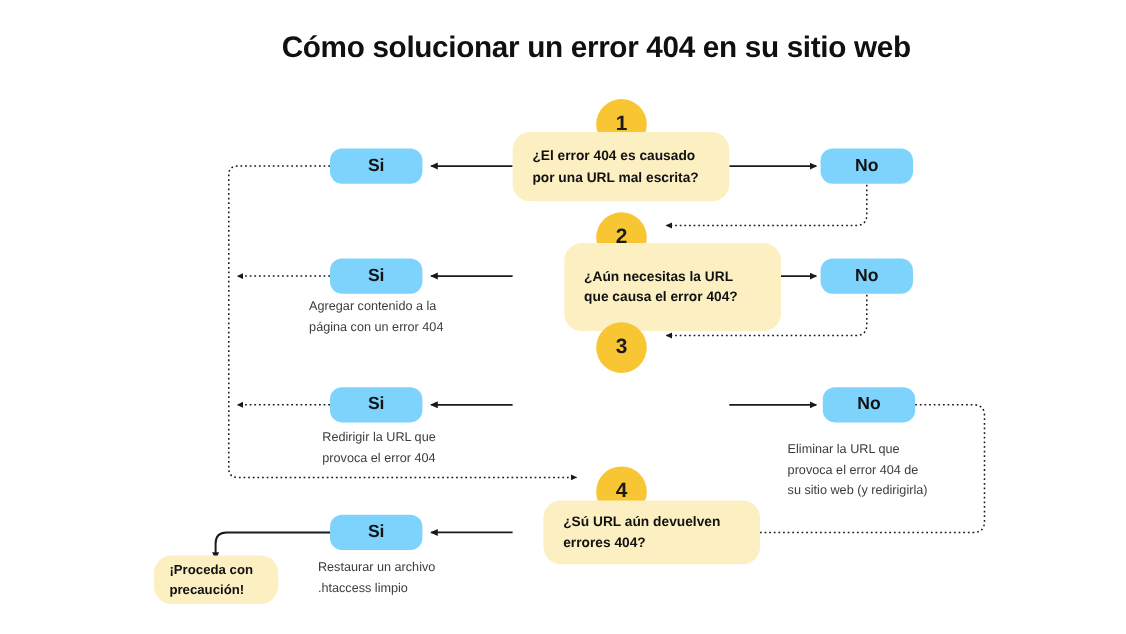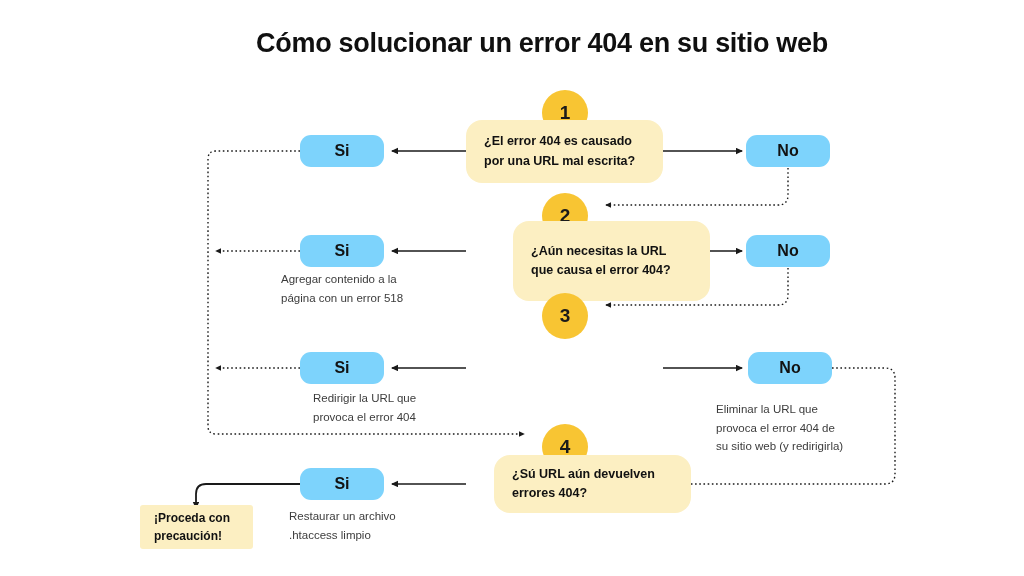--- a/index.html
+++ b/index.html
@@ -87,21 +87,21 @@
     font-size: 11.5px;
     line-height: 1.62;
     color: #3c3c3c;
     white-space: pre-line;
     font-weight: normal;
   }
   
   .terminal {
     position: absolute;
     background: #FCEFC2;
-    border-radius: 3px;
+    border-radius: 16px;
     box-sizing: border-box;
     padding: 10px 14px;
     font-size: 12px;
     font-weight: bold;
     line-height: 1.5;
     color: #111111;
     white-space: pre-line;
     display: flex;
     align-items: center;
   }
@@ -160,26 +160,26 @@
   <div class="pill" style="left:746px; top:135px;">No</div>
 
   <div class="badge" style="left:542px; top:193px;">2</div>
   <div class="node" style="left:466px; top:221px; width:197px; height:80px;margin-left:47px;">
     <div class="node-text">¿Aún necesitas la URL
 que causa el error 404?</div>
   </div>
   <div class="pill" style="left:300px; top:235px;">Si</div>
   <div class="pill" style="left:746px; top:235px;">No</div>
   <div class="caption" style="left:281px; top:270px; width:180px;">Agregar contenido a la
-página  con un error 518</div>
+página  con un error 404</div>
 
   <div class="badge" style="left:542px; top:293px;">3</div>
   <div class="pill" style="left:300px; top:352px;">Si</div>
   <div class="pill" style="left:748px; top:352px;">No</div>
-  <div class="caption" style="left:293px; top:389px; width:170px;margin-left:20px;">Redirigir la URL que
+  <div class="caption" style="left:293px; top:389px; width:170px;">Redirigir la URL que
 provoca el error 404</div>
   <div class="caption" style="left:716px; top:389px; width:170px;margin-top:11px;">Eliminar la URL que
 provoca el error 404 de
 su sitio web (y redirigirla)</div>
 
   <div class="badge" style="left:542px; top:424px;">4</div>
   <div class="node" style="left:494px; top:455px; width:197px; height:58px;">
     <div class="node-text">¿Sú URL aún devuelven
 errores 404?</div>
   </div>

